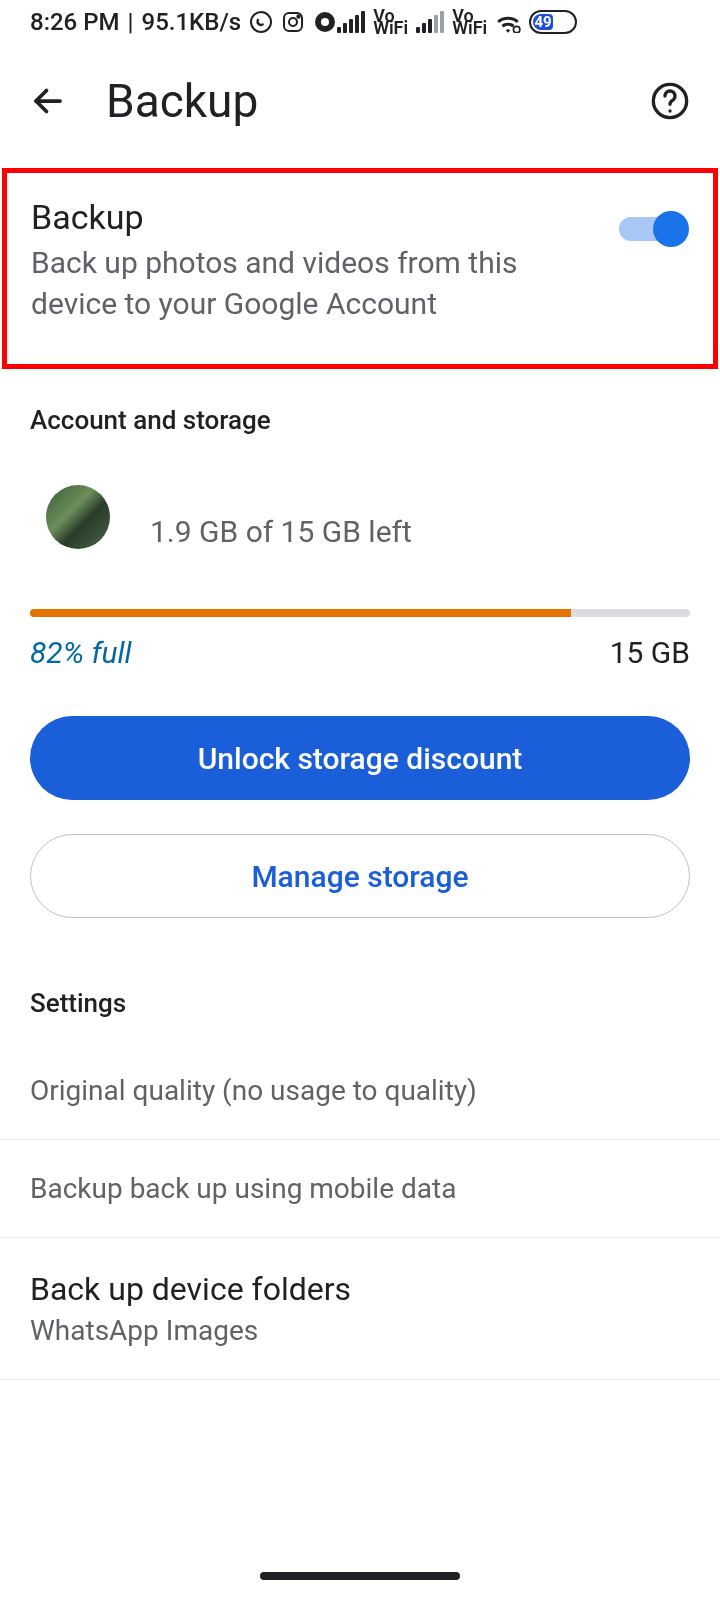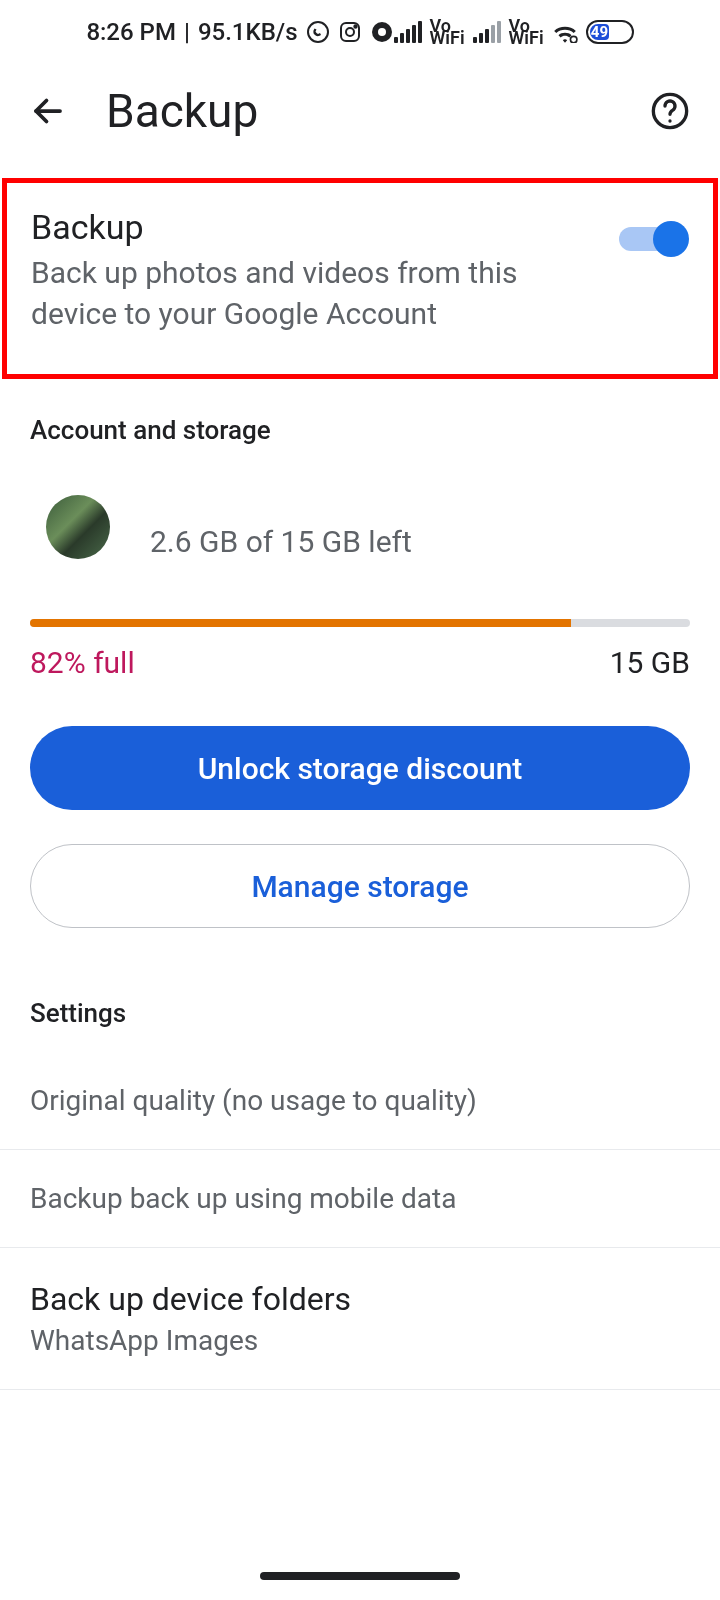--- a/index.html
+++ b/index.html
@@ -1,19 +1,19 @@
 <!DOCTYPE html>
 <html><head>
 <meta charset="utf-8">
 <style>
   * { box-sizing: border-box; margin: 0; padding: 0; }
   html, body { width: 720px; height: 1600px; background: #fff; font-family: Roboto, "Segoe UI", Arial, sans-serif; color: #202124; }
   
   
-  .status-bar { display: flex; justify-content: center; align-items: center; padding: 18px 30px 18px 30px; font-size: 24px; font-weight: 500; }
+  .status-bar { display: flex; justify-content: flex-start; align-items: center; padding: 8px 30px 18px 30px; font-size: 24px; font-weight: 500; }
   .status-left { display: flex; align-items: center; gap: 8px; }
   .status-right { display: flex; align-items: center; gap: 8px; }
   .status-icon { display: inline-flex; align-items: center; justify-content: center; }
   .vowifi { display: flex; flex-direction: column; font-size: 18px; line-height: 12px; font-weight: 600; }
   .signal { display: inline-flex; align-items: flex-end; gap: 2px; }
   .signal span { width: 4px; background: #202124; border-radius: 1px; }
   .battery { width: 48px; height: 24px; border: 2px solid #202124; border-radius: 12px; position: relative; display: flex; align-items: center; padding: 2px; }
   .battery-fill { width: 49%; height: 100%; background: #1d4ed8; border-radius: 8px 4px 4px 8px; display: flex; align-items: center; justify-content: center; font-size: 15px; font-weight: 700; color: #fff; }
   
   
@@ -36,21 +36,21 @@
   
   .account-row { display: flex; align-items: center; gap: 40px; padding: 30px 30px 10px 30px; }
   .avatar { width: 64px; height: 64px; border-radius: 50%; background: linear-gradient(135deg, #3a5a3a 0%, #6b8e5a 40%, #2a3a2a 60%, #4a6a4a 100%); flex-shrink: 0; margin-left: 16px; }
   .account-text { font-size: 30px; color: #5f6368; margin-top: 28px; }
   
   
   .progress-container { padding: 50px 30px 16px 30px; }
   .progress-bar { width: 100%; height: 8px; background: #dadce0; border-radius: 4px; overflow: hidden; }
   .progress-fill { height: 100%; background: #e37400; width: 82%; }
   .progress-labels { display: flex; justify-content: space-between; margin-top: 18px; font-size: 30px; }
-  .pct-full { color: #be185d; }
+  .pct-full { color: #0369a1; font-style: italic; }
   .total-size { color: #202124; }
   
   
   .btn-container { padding: 30px 30px 0 30px; display: flex; flex-direction: column; gap: 34px; }
   .btn { width: 100%; height: 84px; border-radius: 42px; font-size: 30px; font-weight: 500; display: flex; align-items: center; justify-content: center; cursor: pointer; }
   .btn-primary { background: #1a5fd9; color: #fff; border: none; }
   .btn-outline { background: #fff; color: #1a5fd9; border: 1px solid #bfc2c7; }
   
   
   .settings-header { font-size: 26px; font-weight: 500; padding: 70px 30px 24px 30px; }
@@ -150,21 +150,21 @@
   <div class="toggle">
     <div class="toggle-track"></div>
     <div class="toggle-thumb"></div>
   </div>
 </div>
 
 <div class="section-header">Account and storage</div>
 
 <div class="account-row">
   <div class="avatar"></div>
-  <div class="account-text">2.6 GB of 15 GB left</div>
+  <div class="account-text">1.9 GB of 15 GB left</div>
 </div>
 
 <div class="progress-container">
   <div class="progress-bar">
     <div class="progress-fill"></div>
   </div>
   <div class="progress-labels">
     <span class="pct-full">82% full</span>
     <span class="total-size">15 GB</span>
   </div>

